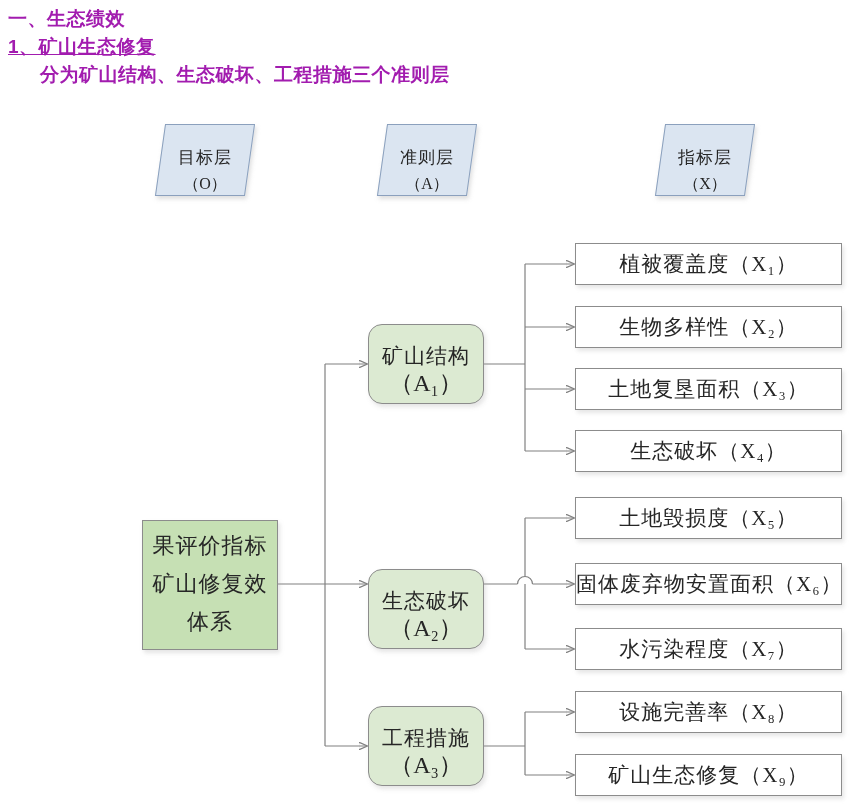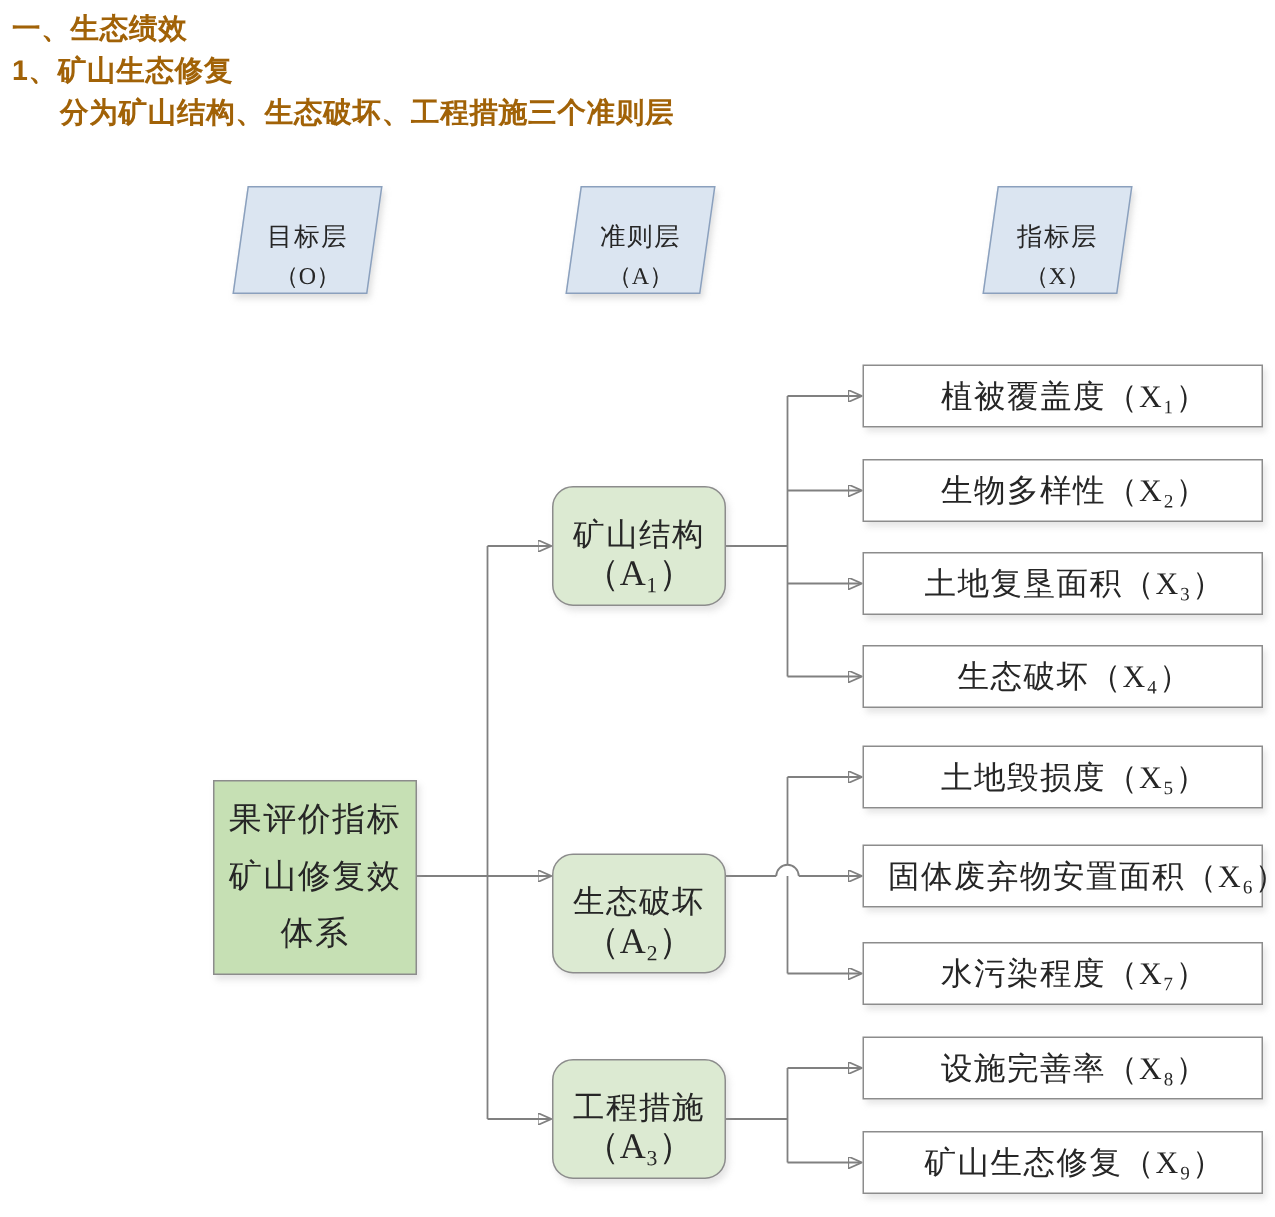--- a/index.html
+++ b/index.html
@@ -12,26 +12,26 @@
     overflow: hidden;
     font-family: "Liberation Serif", "DejaVu Serif", serif;
     color: #262626;
   }
   
   .heading {
     position: absolute;
     font-family: "Liberation Sans", "DejaVu Sans", sans-serif;
     font-weight: bold;
     font-size: 19px;
-    color: #a16207;
+    color: #a21caf;
     letter-spacing: 0.5px;
     white-space: nowrap;
   }
   .h1 { left: 8px;  top: 6px;  }
-  .h2 { left: 8px;  top: 34px; }
+  .h2 { left: 8px;  top: 34px; text-decoration: underline; }
   .h3 { left: 40px; top: 62px; }
 
   
   .layer-tag {
     position: absolute;
     width: 90px;
     height: 72px;
     text-align: center;
   }
   .layer-tag .shape {
@@ -91,21 +91,20 @@
     left: 575px;
     width: 267px; height: 42px;
     background: #ffffff;
     border: 1px solid #8c8c8c;
     text-align: center;
     font-size: 21px;
     line-height: 40px;
     letter-spacing: 1px;
     box-shadow: 2px 3px 4px rgba(185,185,185,0.35);
     white-space: nowrap;
-    padding-left: 16px;
   }
   .x1 { top: 243px; } .x2 { top: 306px; } .x3 { top: 368px; }
   .x4 { top: 430px; } .x5 { top: 497px; } .x6 { top: 563px; }
   .x7 { top: 628px; } .x8 { top: 691px; } .x9 { top: 754px; }
 
   
   .wires {
     position: absolute;
     left: 0; top: 0;
     width: 850px; height: 811px;

